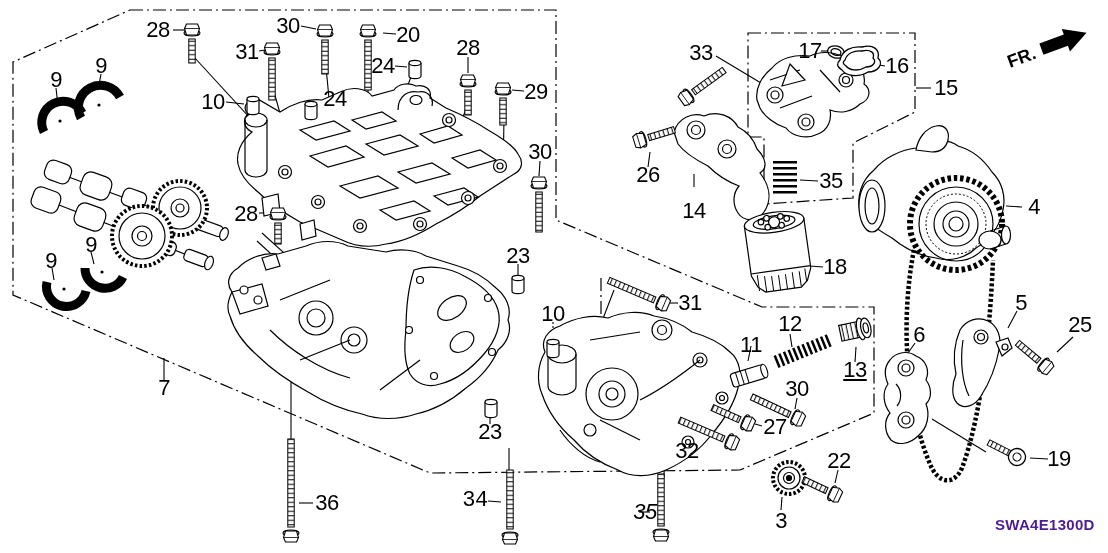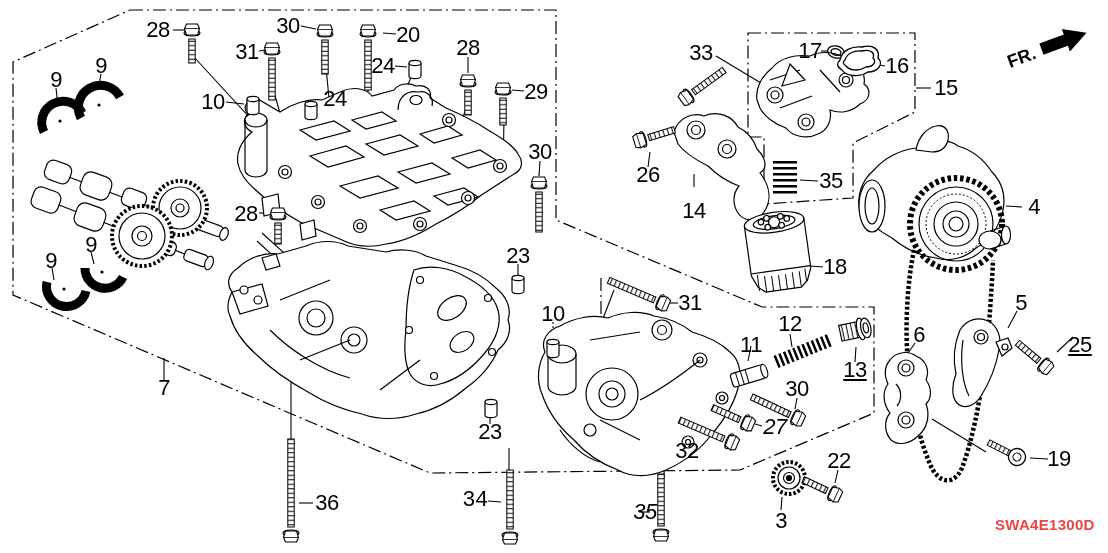--- a/index.html
+++ b/index.html
@@ -10,21 +10,21 @@
   .stage svg { position:absolute; left:0; top:0; }
   .callout {
     position:absolute; transform:translate(-50%,-50%);
     font-family:"Liberation Sans", sans-serif;
     font-size:22px; font-weight:400; color:#000; line-height:1; white-space:nowrap;
     letter-spacing:-0.5px;
   }
   .diagram-code {
     position:absolute; left:995px; top:516px;
     font-family:"Liberation Sans", sans-serif;
-    font-size:15px; font-weight:700; color:#ef4444; letter-spacing:0.3px;
+    font-size:15px; font-weight:700; color:#4c1d95; letter-spacing:0.3px;
   }
 </style>
 </head>
 <body>
 
 <div class="stage">
 
 <svg width="1108" height="553" viewBox="0 0 1108 553">
   <defs>
     <pattern id="thr" width="4.5" height="8" patternUnits="userSpaceOnUse">
@@ -462,26 +462,26 @@
   <div class="callout" style="left: 648px; top: 175px;">26</div>
   <div class="callout" style="left: 694px; top: 195px; margin-top: 16px;">14</div>
   <div class="callout" style="left: 831px; top: 181px;">35</div>
   <div class="callout" style="left: 835px; top: 267px;">18</div>
   <div class="callout" style="left: 1034px; top: 207px;">4</div>
   <div class="callout" style="left: 690px; top: 303px;">31</div>
   <div class="callout" style="left: 751px; top: 337px; margin-top: 8px;">11</div>
   <div class="callout" style="left: 790px; top: 324px;">12</div>
   <div class="callout" style="left: 855px; top: 370px; text-decoration: underline;">13</div>
   <div class="callout" style="left: 797px; top: 389px;">30</div>
-  <div class="callout" style="left: 775px; top: 427px; font-style: italic;">27</div>
+  <div class="callout" style="left: 775px; top: 427px;">27</div>
   <div class="callout" style="left: 687px; top: 451px;">32</div>
   <div class="callout" style="left: 645px; top: 512px; font-style: italic;">35</div>
   <div class="callout" style="left: 781px; top: 521px;">3</div>
   <div class="callout" style="left: 839px; top: 461px;">22</div>
   <div class="callout" style="left: 919px; top: 335px;">6</div>
   <div class="callout" style="left: 1021px; top: 303px;">5</div>
-  <div class="callout" style="left: 1080px; top: 345px; text-decoration: underline;">25</div>
+  <div class="callout" style="left: 1080px; top: 325px;">25</div>
   <div class="callout" style="left: 1059px; top: 459px;">19</div>
 </div>
 
 <div class="diagram-code">SWA4E1300D</div>
 
 </div>
 
 </body></html>

